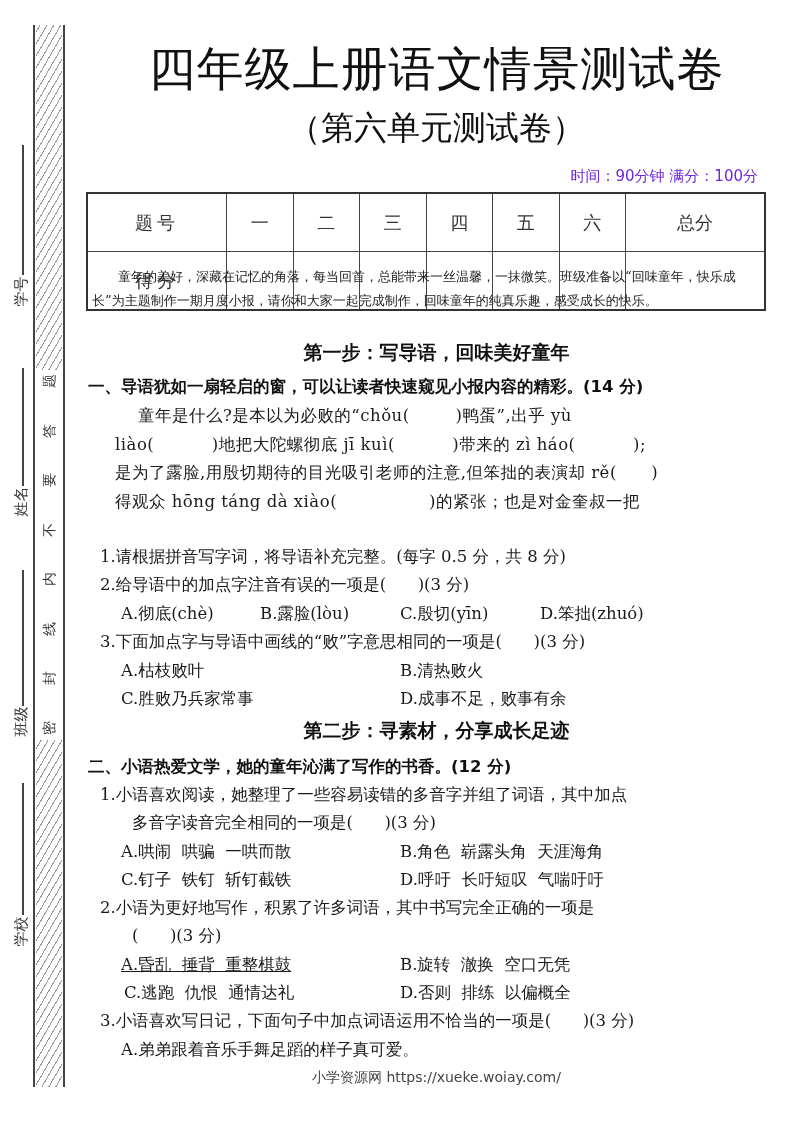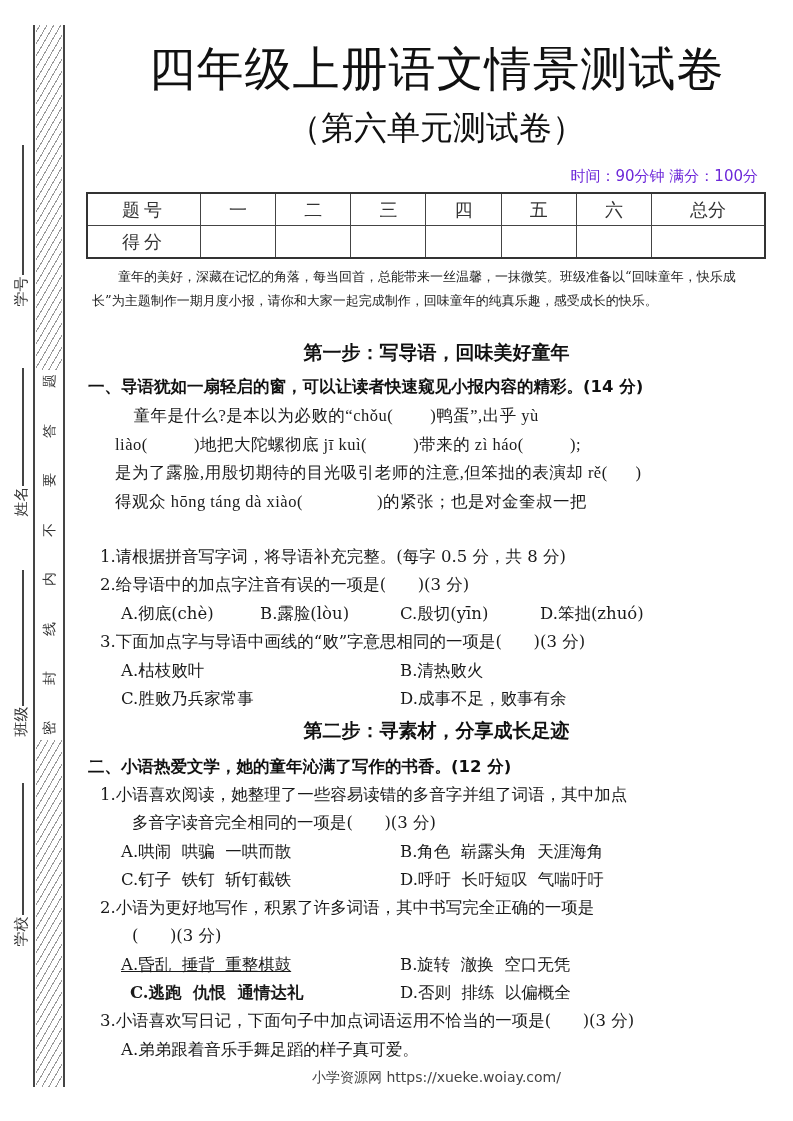--- a/index.html
+++ b/index.html
@@ -27,21 +27,21 @@
     font-family:"DejaVu Sans", sans-serif; font-size:47px; letter-spacing:1px; color:#111; }
   .subtitle { position:absolute; left:80px; width:713px; top:106px; text-align:center;
     font-family:"DejaVu Sans", sans-serif; font-size:33px; color:#111; }
   .meta { position:absolute; right:35px; top:167px; font-family:"DejaVu Sans", sans-serif;
     font-size:15px; color:#6d28d9; }
 
   
   table.score { position:absolute; left:86px; top:192px; width:680px; border-collapse:collapse;
     border:2px solid #333; }
   table.score td { border:1px solid #444; height:31px; text-align:center; font-size:18px;
-    color:#333; padding:0; }
+    color:#333; padding:13px; }
   table.score td.first { width:112px; letter-spacing:4px; }
 
   
   .intro { position:absolute; left:92px; top:265px; width:668px; font-size:13px; line-height:24px;
     color:#222; text-indent:2em; font-family:"DejaVu Serif", serif; }
   .step { position:absolute; left:80px; width:713px; text-align:center; font-weight:bold;
     font-family:"DejaVu Sans", sans-serif; font-size:19px; color:#111; }
   .qhead { position:absolute; left:88px; font-weight:bold; font-family:"DejaVu Sans", sans-serif;
     font-size:16.5px; color:#111; white-space:nowrap; }
   .line { position:absolute; font-size:16.5px; white-space:nowrap; color:#1a1a1a; }
@@ -108,21 +108,21 @@
     <td></td>
   </tr>
 </tbody>
   </table>
 
 <div class="intro">童年的美好，深藏在记忆的角落，每当回首，总能带来一丝温馨，一抹微笑。班级准备以“回味童年，快乐成长”为主题制作一期月度小报，请你和大家一起完成制作，回味童年的纯真乐趣，感受成长的快乐。</div>
 
 <div class="step" style="top:340px;">第一步：写导语，回味美好童年</div>
 <div class="qhead" style="top:376px;">一、导语犹如一扇轻启的窗，可以让读者快速窥见小报内容的精彩。(14 分)</div>
 
-<div class="passage" style="top:402px;font-family:Liberation Serif, serif;">
+<div class="passage" style="top:402px;">
   <span class="p" style="white-space:pre;">    童年是什么?是本以为必败的“chǒu(        )鸭蛋”,出乎 yù</span>
   <span class="p" style="white-space:pre;">liào(          )地把大陀螺彻底 jī kuì(          )带来的 zì háo(          );</span>
   <span class="p" style="white-space:pre;">是为了露脸,用殷切期待的目光吸引老师的注意,但笨拙的表演却 rě(      )</span>
   <span class="p" style="white-space:pre;">得观众 hōng táng dà xiào(                )的紧张；也是对金奎叔一把</span>
 </div>
 
 <div class="line" style="left:100px;top:546px;">1.请根据拼音写字词，将导语补充完整。(每字 0.5 分，共 8 分)</div>
 <div class="line" style="left:100px;top:574px;white-space:pre;text-align:right;">2.给导语中的加点字注音有误的一项是(      )(3 分)</div>
 <div class="opt" style="left:121px;top:603px;">A.彻底(chè)</div>
 <div class="opt" style="left:260px;top:603px;">B.露脸(lòu)</div>
@@ -142,19 +142,19 @@
 <div class="line" style="left:132px;top:812px;white-space:pre;">多音字读音完全相同的一项是(      )(3 分)</div>
 <div class="opt" style="left:121px;top:841px;white-space:pre;">A.哄闹  哄骗  一哄而散</div>
 <div class="opt" style="left:400px;top:841px;white-space:pre;">B.角色  崭露头角  天涯海角</div>
 <div class="opt" style="left:121px;top:869px;white-space:pre;">C.钉子  铁钉  斩钉截铁</div>
 <div class="opt" style="left:400px;top:869px;white-space:pre;">D.呼吁  长吁短叹  气喘吁吁</div>
 
 <div class="line" style="left:100px;top:897px;">2.小语为更好地写作，积累了许多词语，其中书写完全正确的一项是</div>
 <div class="line" style="left:132px;top:925px;white-space:pre;">(      )(3 分)</div>
 <div class="opt" style="left:121px;top:954px;white-space:pre;text-decoration:underline;">A.昏乱  捶背  重整棋鼓</div>
 <div class="opt" style="left:400px;top:954px;white-space:pre;">B.旋转  澈换  空口无凭</div>
-<div class="opt" style="left:130px;top:982px;white-space:pre;font-weight:bold;">C.逃跑  仇恨  通情达礼</div>
+<div class="opt" style="left:124px;top:982px;white-space:pre;">C.逃跑  仇恨  通情达礼</div>
 <div class="opt" style="left:400px;top:982px;white-space:pre;">D.否则  排练  以偏概全</div>
 
 <div class="line" style="left:100px;top:1010px;white-space:pre;">3.小语喜欢写日记，下面句子中加点词语运用不恰当的一项是(      )(3 分)</div>
 <div class="opt" style="left:121px;top:1039px;">A.弟弟跟着音乐手舞足蹈的样子真可爱。</div>
 
 <div class="footer">小学资源网 https://xueke.woiay.com/</div>
 
 </body></html>

